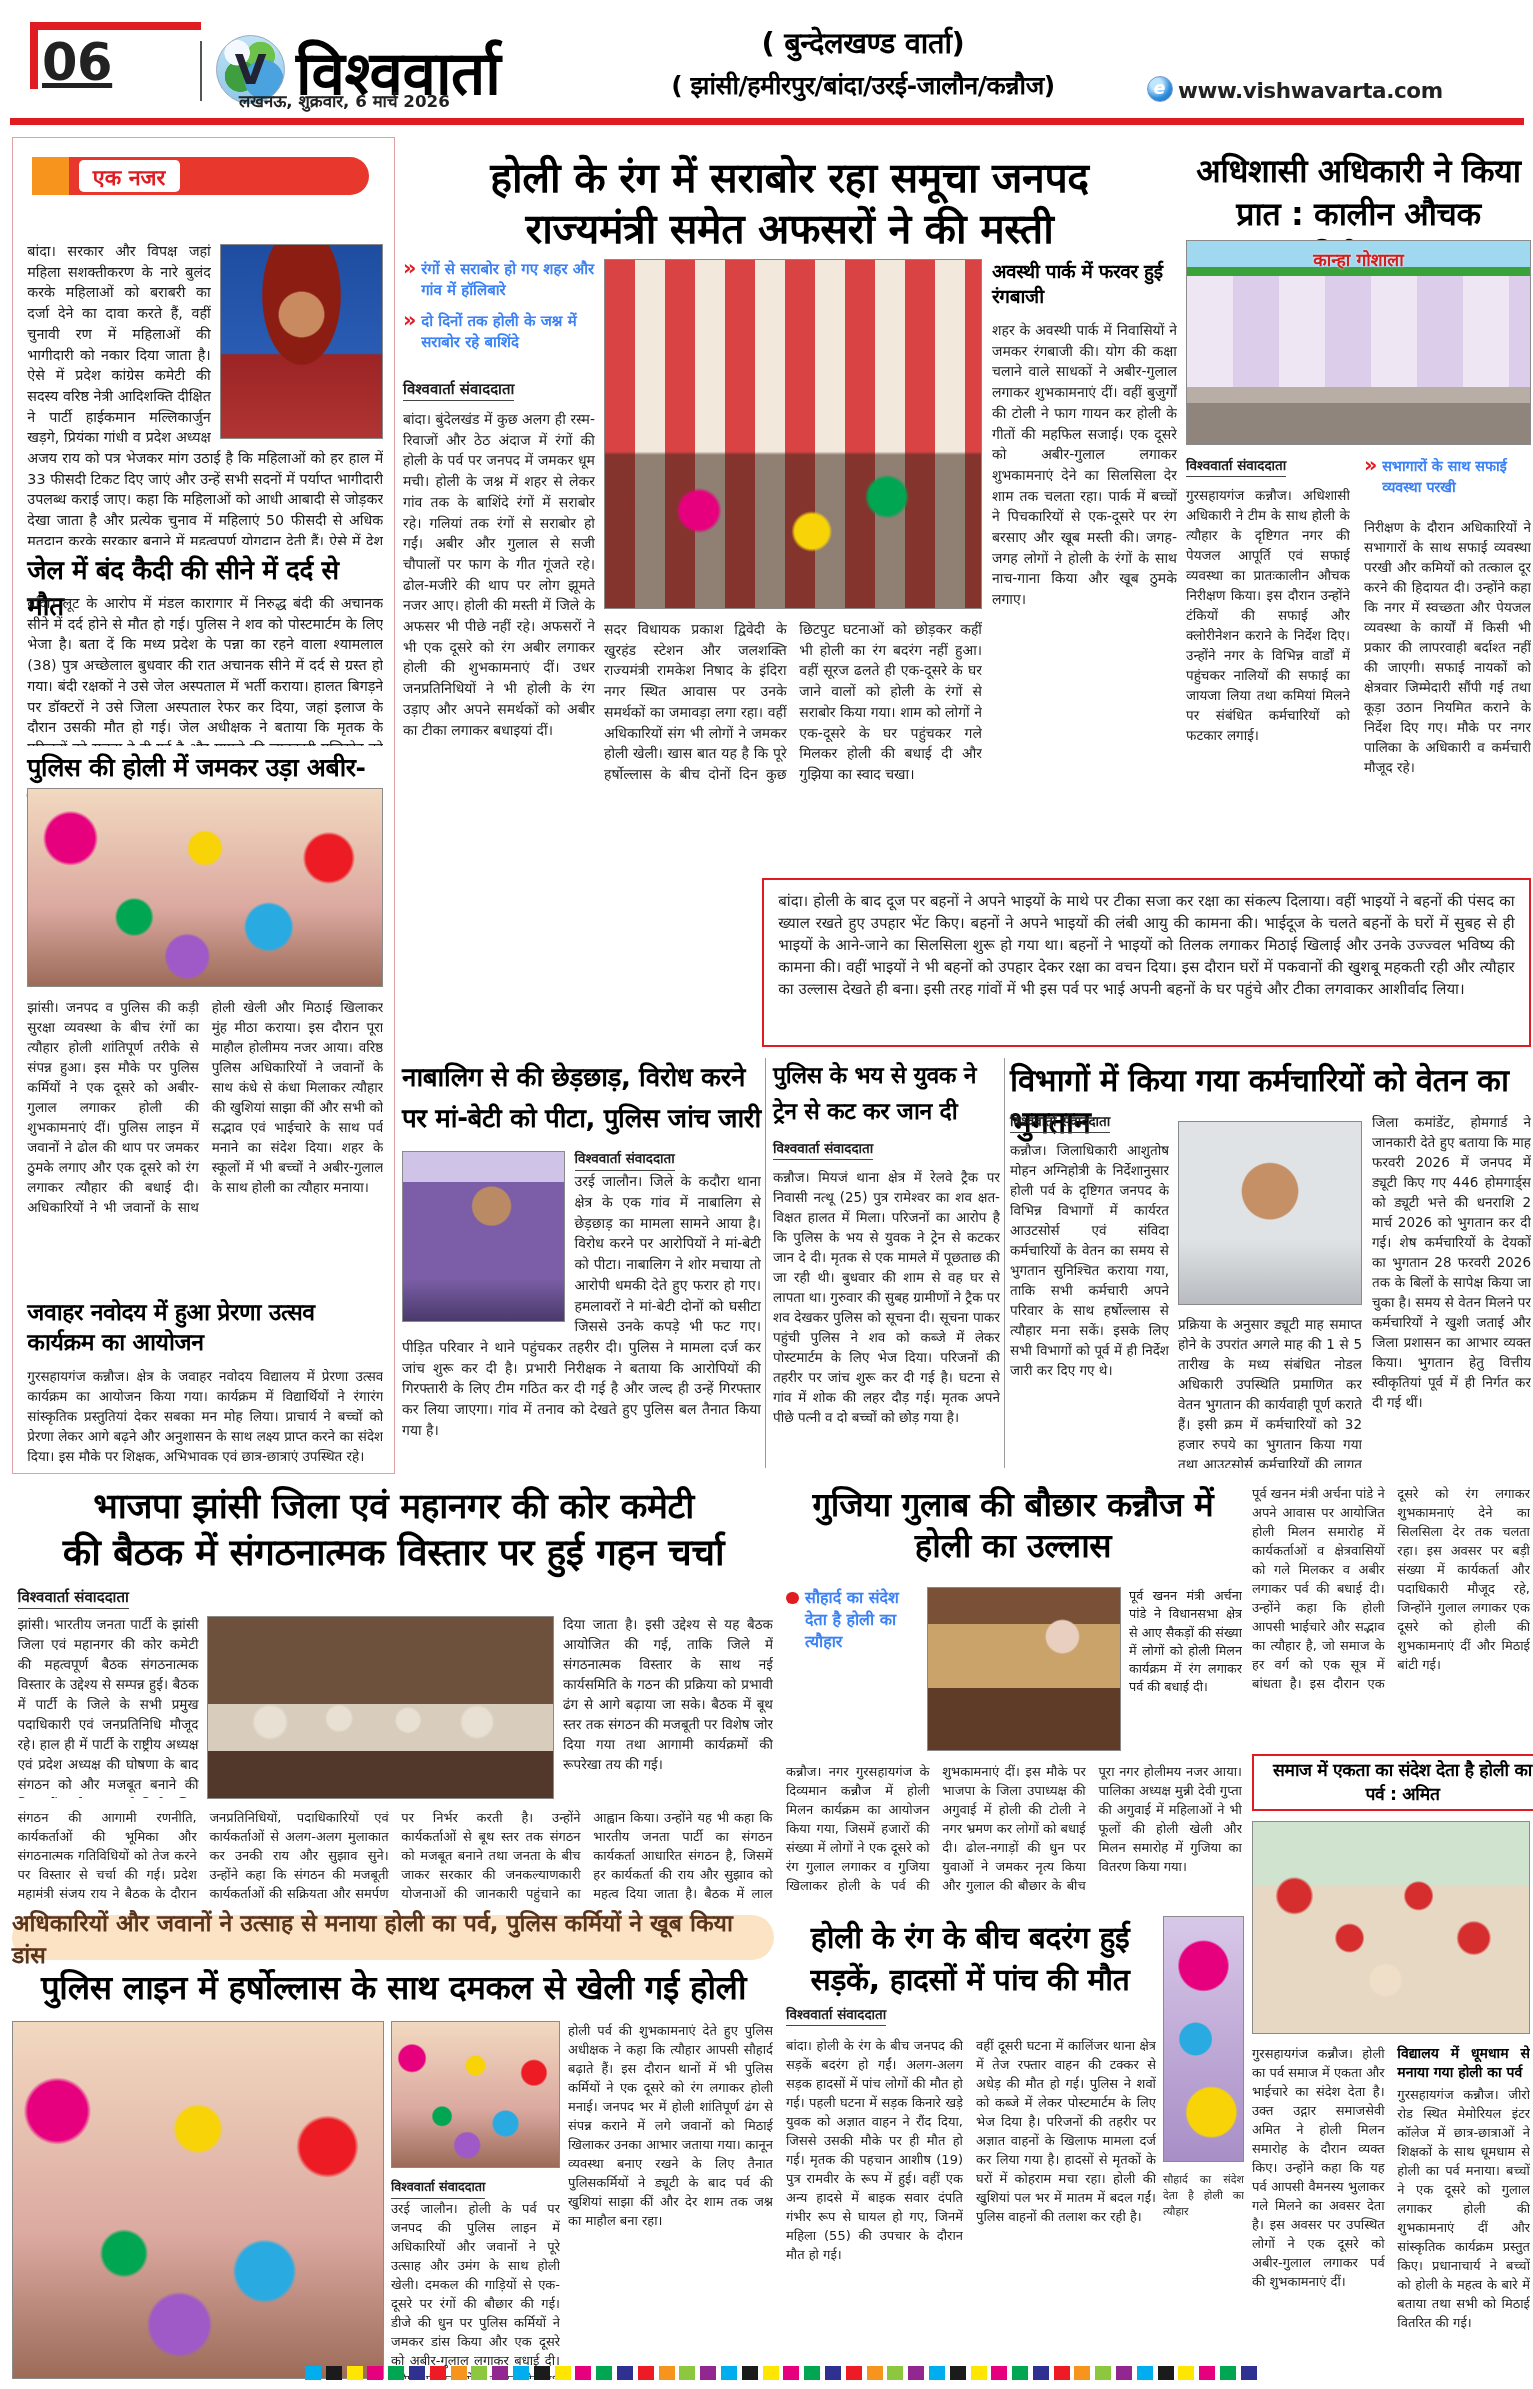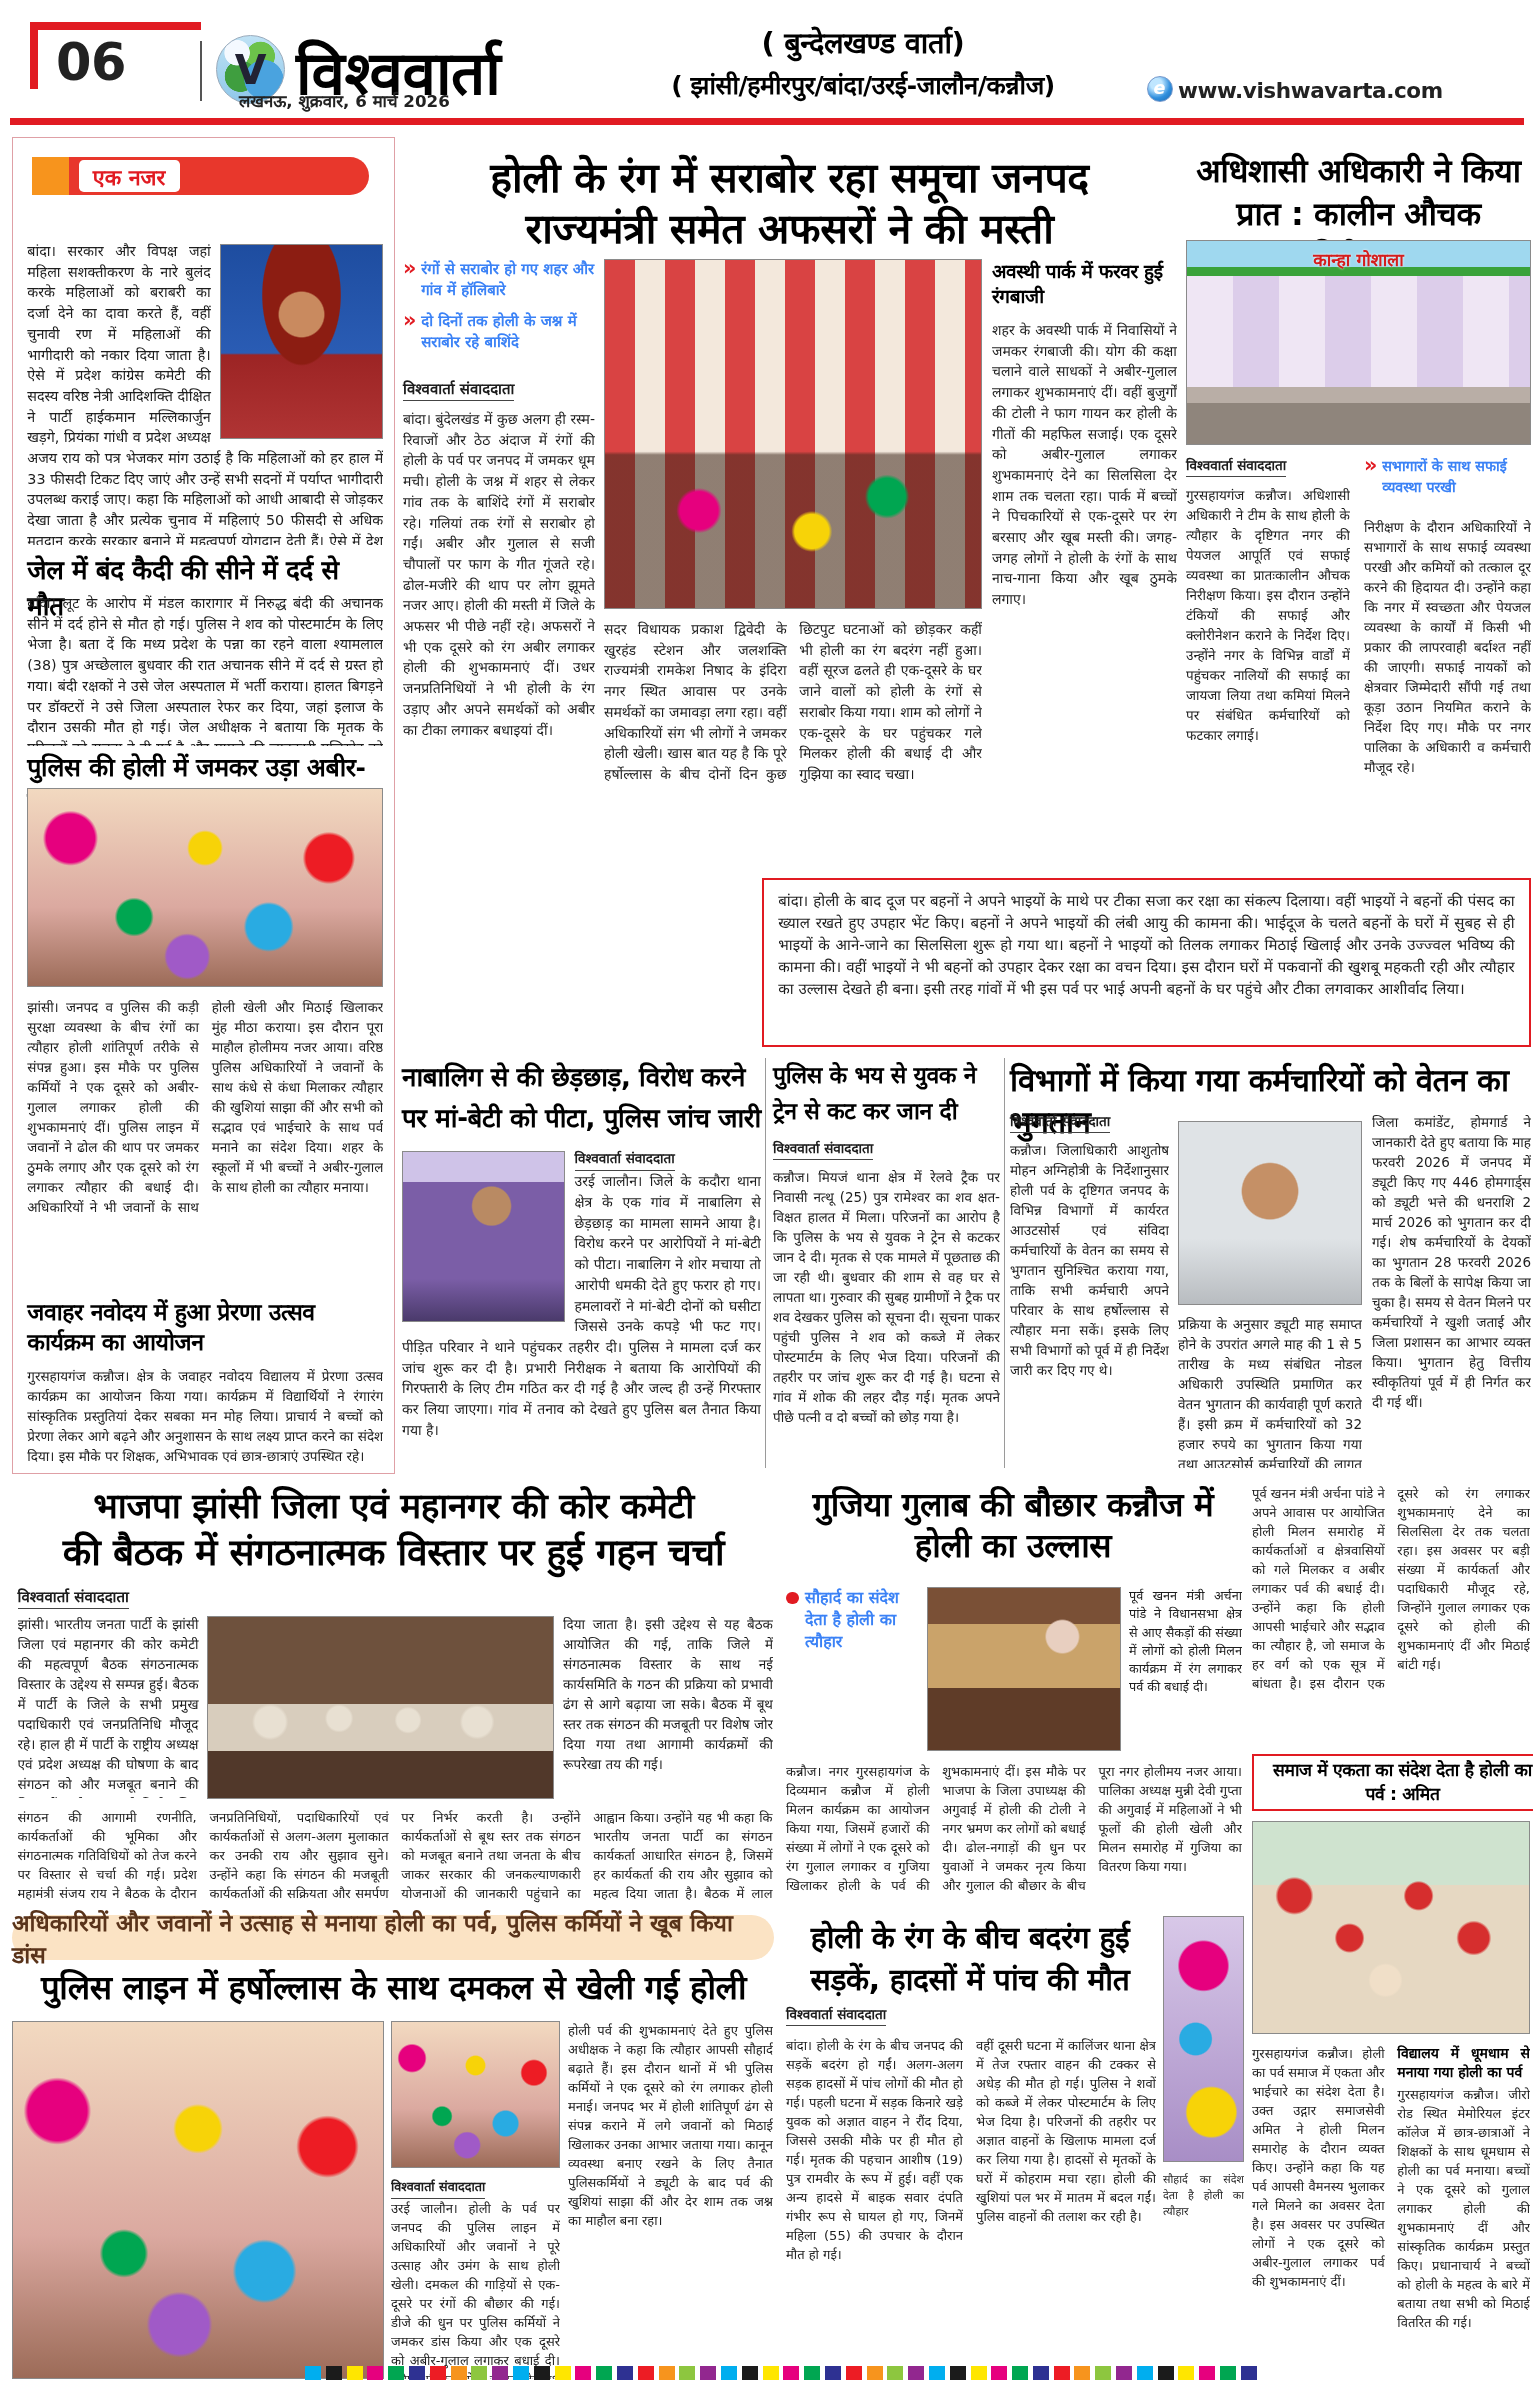--- a/index.html
+++ b/index.html
@@ -91,21 +91,21 @@
   .subhead{font-weight:bold;color:#000;}
   .cb{width:16px;height:14.3px;display:inline-block;margin-right:4.8px;}
   .vline{width:0.8px;background:#9a9a9a;}
   .leftbox{border:1.6px solid #dfa0a6;box-sizing:border-box;}
 </style>
 </head>
 <body>
 
 <div class="abs" style="left:30px;top:22px;width:171px;height:8px;background:#e11b22;"></div>
 <div class="abs" style="left:30px;top:22px;width:8px;height:67px;background:#e11b22;"></div>
-<div class="abs hl" style="left:56px;top:33px;font-size:51px;color:#222;">06</div>
+<div class="abs hl" style="left:42px;top:33px;font-size:51px;color:#222;text-decoration:underline;">06</div>
 <div class="abs" style="left:200px;top:41px;width:2.4px;height:60px;background:#555;"></div>
 <div class="abs logo-circle" style="left:216px;top:35px;">
   <div class="logo-v">V</div>
 </div>
 <div class="abs hl" style="left:296px;top:30px;font-size:60px;">विश्ववार्ता</div>
 <div class="abs" style="left:239px;top:89px;font-size:16.7px;font-weight:bold;color:#222;">लखनऊ,   शुक्रवार, 6 मार्च 2026</div>
 <div class="abs hl center" style="left:557px;top:22px;width:612px;font-size:29px;">( बुन्देलखण्ड वार्ता)</div>
 <div class="abs hl center" style="left:509px;top:67px;width:708px;font-size:25px;">( झांसी/हमीरपुर/बांदा/उरई-जालौन/कन्नौज)</div>
 <div class="abs" style="left:1147px;top:76px;">
   <div class="eicon"><span>e</span></div>

